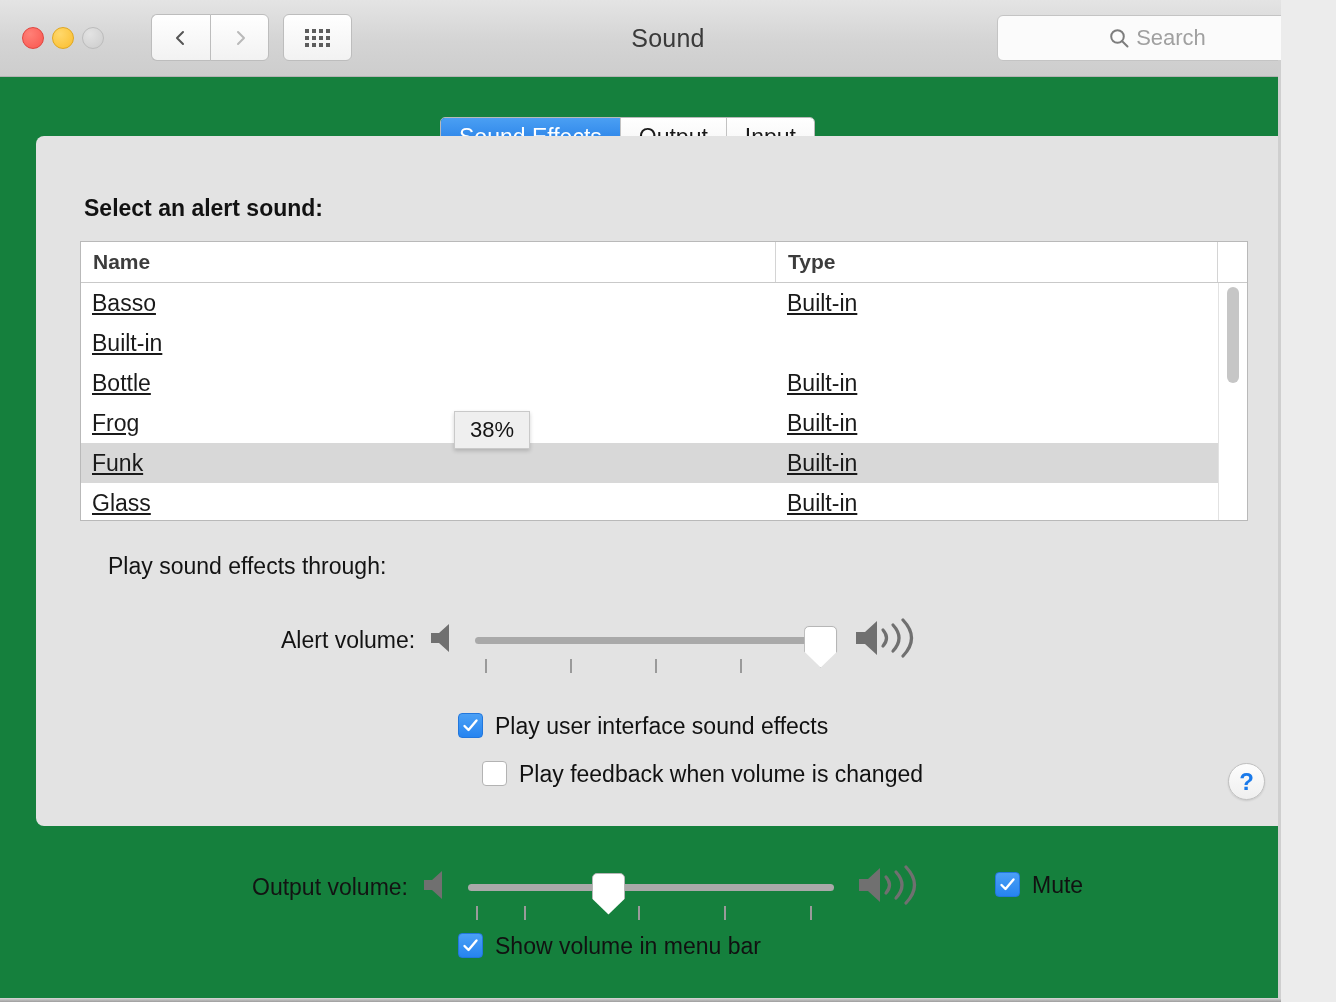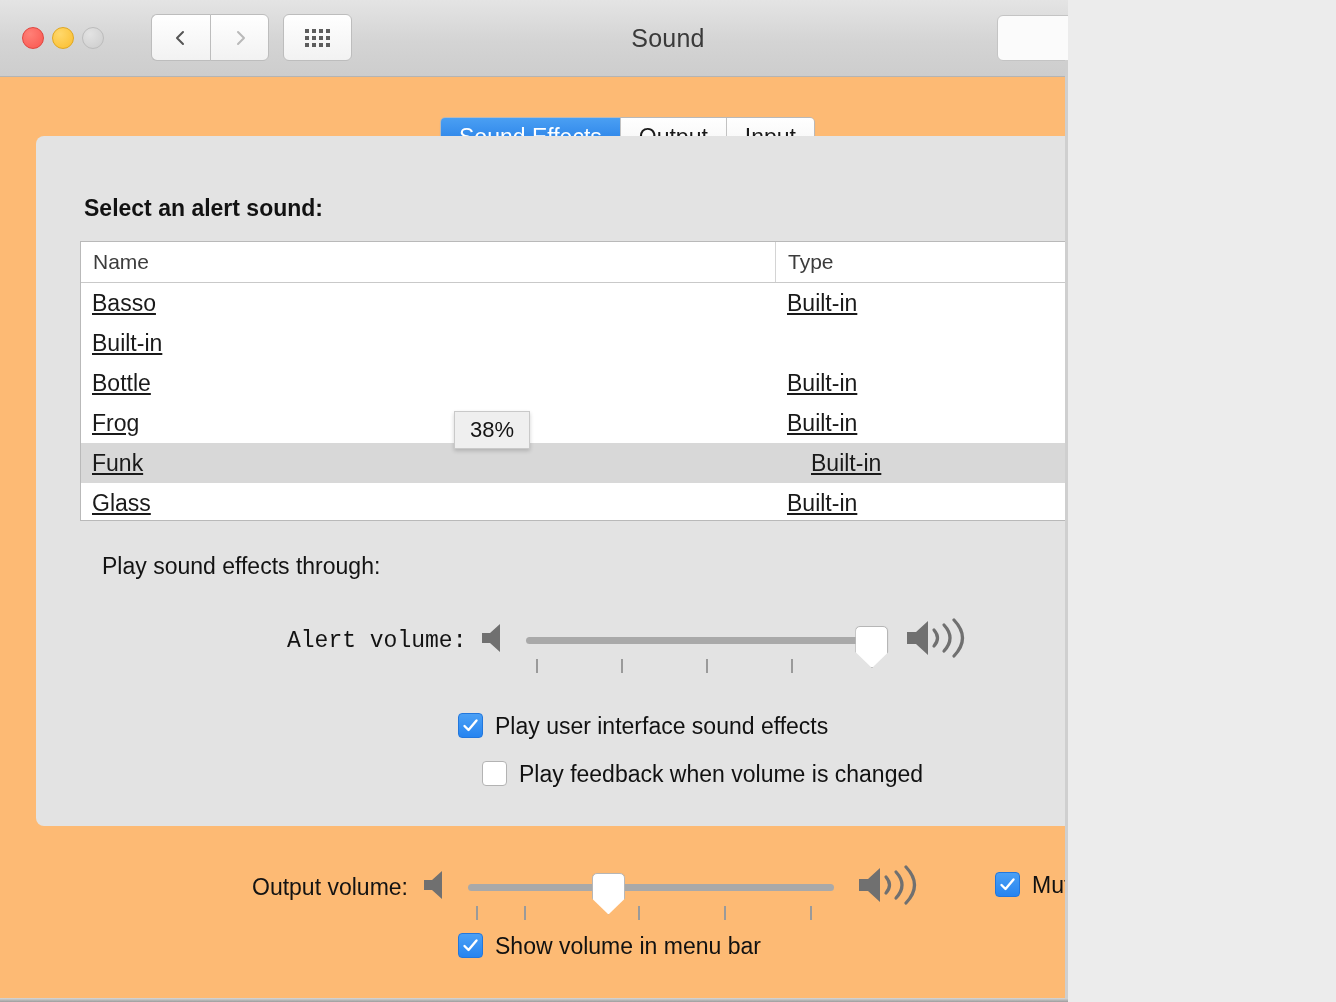--- a/index.html
+++ b/index.html
@@ -5,22 +5,22 @@
   * { box-sizing: border-box; margin: 0; padding: 0; }
   html, body {
     width: 1336px; height: 1002px;
     font-family: "Liberation Sans", sans-serif;
     background: #ececec;
     overflow: hidden;
   }
 
   .window {
     position: relative;
-    width: 1068px; height: 1002px;
-    background: #fdba74;
+    width: 1281px; height: 1002px;
+    background: #15803d;
     overflow: hidden;
   }
 
   
   .titlebar {
     position: absolute; top: 0; left: 0;
     width: 1336px; height: 77px;
     background: linear-gradient(to bottom, #e4e4e4 0%, #d4d4d4 55%, #cdcdcd 100%);
     border-bottom: 1px solid #b4b4b4;
   }
@@ -96,28 +96,28 @@
     font-size: 23px; font-weight: bold; color: #121212;
   }
 
   
   .tablewrap {
     position: absolute; top: 241px; left: 80px;
     width: 1168px; height: 280px;
     background: #ffffff; border: 1px solid #b9b9b9;
   }
   .thead { display: flex; height: 41px; border-bottom: 1px solid #c9c9c9; background: #ffffff; }
-  .th { font-size: 21px; color: #3c3c3c; display: flex; align-items: center; padding-left: 12px; }
+  .th { font-size: 21px; color: #3c3c3c; display: flex; align-items: center; padding-left: 12px; font-weight: bold; }
   .th.name { width: 695px; border-right: 1px solid #d4d4d4; }
   .th.type { flex: 1; border-right: 1px solid #d4d4d4; }
   .th.pad  { width: 29px; }
 
   .tbody { position: relative; height: 237px; overflow: hidden; }
   .trow { display: flex; height: 40px; align-items: center; }
-  .trow.sel { background: #d8d8d8; gap: 24px; }
+  .trow.sel { background: #d8d8d8; }
   .td { font-size: 23px; color: #1a1a1a; padding-left: 11px; text-decoration: underline; }
   .td.name { width: 695px; }
   .td.type { flex: 1; }
 
   .scrolltrack {
     position: absolute; top: 0; right: 0; width: 29px; height: 237px;
     background: #ffffff; border-left: 1px solid #e2e2e2;
   }
   .scrollthumb {
     position: absolute; top: 4px; left: 8px;
@@ -127,40 +127,40 @@
   .tooltip {
     position: absolute; top: 411px; left: 454px;
     width: 76px; height: 38px;
     background: #efefef; border: 1px solid #c9c9c9;
     box-shadow: 0 2px 4px rgba(0,0,0,.18);
     display: flex; align-items: center; justify-content: center;
     font-size: 22px; color: #141414;
   }
 
   
-  .row-popup { position: absolute; top: 553px; left: 102px; display: flex; }
+  .row-popup { position: absolute; top: 553px; left: 108px; display: flex; }
   .lbl { font-size: 23px; color: #131313; }
   .popup {
     margin-left: 18px; width: 512px; height: 41px;
     background: #ffffff; border: 1px solid #b5b5b5; border-radius: 5px;
     display: flex; align-items: center;
     box-shadow: 0 1px 1px rgba(0,0,0,.07);
     position: relative;
   }
   .popup-value { font-size: 23px; color: #111; padding-left: 18px; }
   .popup-arrows {
     position: absolute; right: 1px; top: 1px; bottom: 1px; width: 34px;
     border-radius: 0 4px 4px 0;
     background: linear-gradient(to bottom, #54a7f7 0%, #1a7aea 100%);
     display: flex; flex-direction: column; align-items: center; justify-content: center; gap: 3px;
   }
 
   
   .row-slider { position: absolute; display: flex; align-items: center; }
-  .row-alert  { top: 618px; left: 287px; font-family: Liberation Mono, monospace; }
+  .row-alert  { top: 618px; left: 281px; }
   .row-output { top: 865px; left: 252px; }
 
   .spk { margin: 0 12px; }
   .track-wrap { position: relative; }
   .track {
     height: 7px; border-radius: 4px; background: #a9a9a9;
   }
   .ticks { position: absolute; top: 22px; left: 0; width: 100%; height: 14px; }
   .ticks i { position: absolute; top: 0; width: 2px; height: 14px; background: #9a9a9a; }
 

